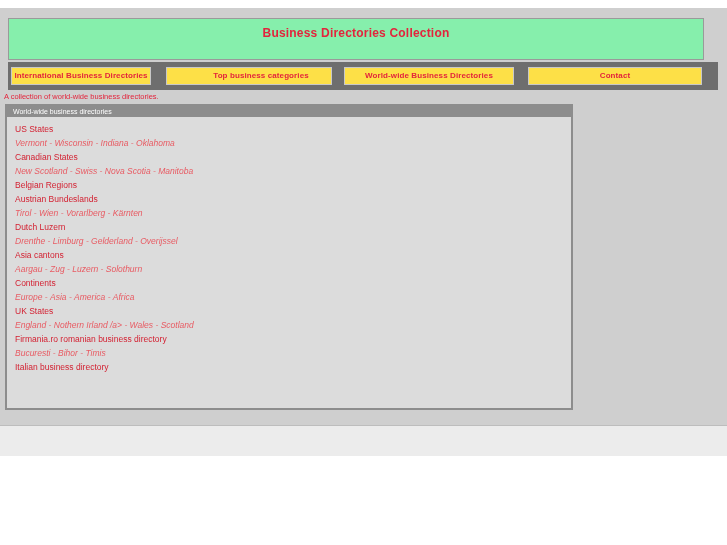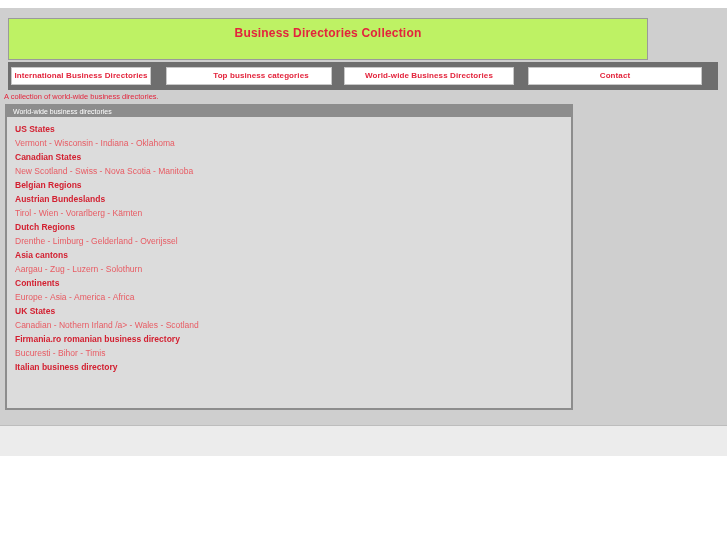--- a/index.html
+++ b/index.html
@@ -28,23 +28,23 @@
     height: 417px;              
     background: #cfcfcf;
     border-bottom: 1px solid #bdbdbd;
   }
 
   
   .header-box {
     position: absolute;
     left: 8px;
     top: 10px;
-    width: 640px;
+    width: 696px;
     height: 42px;
-    background: #bef264;
+    background: #86efac;
     border: 1px solid #9a9a9a;
     box-sizing: border-box;
   }
   .site-title {
     text-align: center;
     color: #e3243c;
     font-size: 12px;
     font-weight: bold;
     letter-spacing: 0.2px;
     line-height: 12px;
@@ -59,21 +59,21 @@
     width: 710px;
     height: 28px;
     background: #6e6e6e;
     box-sizing: border-box;
     display: flex;
     align-items: center;
   }
   .nav-tab {
     height: 18px;
     margin-left: 2px;
-    background: #ffffff;
+    background: #fde047;
     border: 1px solid #c8c8c8;
     box-sizing: border-box;
     color: #e3243c;
     font-size: 8px;
     font-weight: bold;
     line-height: 16px;
     text-align: center;
     cursor: pointer;
     white-space: nowrap;
     letter-spacing: 0.1px;
@@ -116,30 +116,31 @@
     white-space: nowrap;
   }
   .panel-body {
     padding: 5px 0 0 8px;
   }
 
   .dir-group { margin-bottom: 0; }
   .dir-heading {
     color: #d31f30;
     font-size: 8.5px;
-    font-weight: bold;
+    font-weight: normal;
     line-height: 14px;
     white-space: nowrap;
   }
   .dir-links {
     color: #e85b63;
     font-size: 8.5px;
     line-height: 14px;
     white-space: nowrap;
     padding-bottom: 0px;
+    font-style: italic;
   }
   .dir-link { cursor: pointer; }
   .dir-sep { color: #e85b63; }
 
   
   .footer-strip {
     height: 30px;              
     background: #ececec;
   }
   .below-fold {
@@ -188,34 +189,34 @@
           <div class="dir-links"><span class="dir-link">New Scotland</span><span class="dir-sep">&nbsp;-&nbsp;</span><span class="dir-link">Swiss</span><span class="dir-sep">&nbsp;-&nbsp;</span><span class="dir-link">Nova Scotia</span><span class="dir-sep">&nbsp;-&nbsp;</span><span class="dir-link">Manitoba</span></div>
         </div>
         <div class="dir-group">
           <div class="dir-heading">Belgian Regions</div>
         </div>
         <div class="dir-group">
           <div class="dir-heading">Austrian Bundeslands</div>
           <div class="dir-links"><span class="dir-link">Tirol</span><span class="dir-sep">&nbsp;-&nbsp;</span><span class="dir-link">Wien</span><span class="dir-sep">&nbsp;-&nbsp;</span><span class="dir-link">Vorarlberg</span><span class="dir-sep">&nbsp;-&nbsp;</span><span class="dir-link">Kärnten</span></div>
         </div>
         <div class="dir-group">
-          <div class="dir-heading">Dutch Regions</div>
+          <div class="dir-heading">Dutch Luzern</div>
           <div class="dir-links"><span class="dir-link">Drenthe</span><span class="dir-sep">&nbsp;-&nbsp;</span><span class="dir-link">Limburg</span><span class="dir-sep">&nbsp;-&nbsp;</span><span class="dir-link">Gelderland</span><span class="dir-sep">&nbsp;-&nbsp;</span><span class="dir-link">Overijssel</span></div>
         </div>
         <div class="dir-group">
           <div class="dir-heading">Asia cantons</div>
           <div class="dir-links"><span class="dir-link">Aargau</span><span class="dir-sep">&nbsp;-&nbsp;</span><span class="dir-link">Zug</span><span class="dir-sep">&nbsp;-&nbsp;</span><span class="dir-link">Luzern</span><span class="dir-sep">&nbsp;-&nbsp;</span><span class="dir-link">Solothurn</span></div>
         </div>
         <div class="dir-group">
           <div class="dir-heading">Continents</div>
           <div class="dir-links"><span class="dir-link">Europe</span><span class="dir-sep">&nbsp;-&nbsp;</span><span class="dir-link">Asia</span><span class="dir-sep">&nbsp;-&nbsp;</span><span class="dir-link">America</span><span class="dir-sep">&nbsp;-&nbsp;</span><span class="dir-link">Africa</span></div>
         </div>
         <div class="dir-group">
           <div class="dir-heading">UK States</div>
-          <div class="dir-links"><span class="dir-link">Canadian</span><span class="dir-sep">&nbsp;-&nbsp;</span><span class="dir-link">Nothern Irland /a&gt;</span><span class="dir-sep">&nbsp;-&nbsp;</span><span class="dir-link">Wales</span><span class="dir-sep">&nbsp;-&nbsp;</span><span class="dir-link">Scotland</span></div>
+          <div class="dir-links"><span class="dir-link">England</span><span class="dir-sep">&nbsp;-&nbsp;</span><span class="dir-link">Nothern Irland /a&gt;</span><span class="dir-sep">&nbsp;-&nbsp;</span><span class="dir-link">Wales</span><span class="dir-sep">&nbsp;-&nbsp;</span><span class="dir-link">Scotland</span></div>
         </div>
         <div class="dir-group">
           <div class="dir-heading">Firmania.ro romanian business directory</div>
           <div class="dir-links"><span class="dir-link">Bucuresti</span><span class="dir-sep">&nbsp;-&nbsp;</span><span class="dir-link">Bihor</span><span class="dir-sep">&nbsp;-&nbsp;</span><span class="dir-link">Timis</span></div>
         </div>
         <div class="dir-group">
           <div class="dir-heading">Italian business directory</div>
         </div>
       </div>
   </div>

